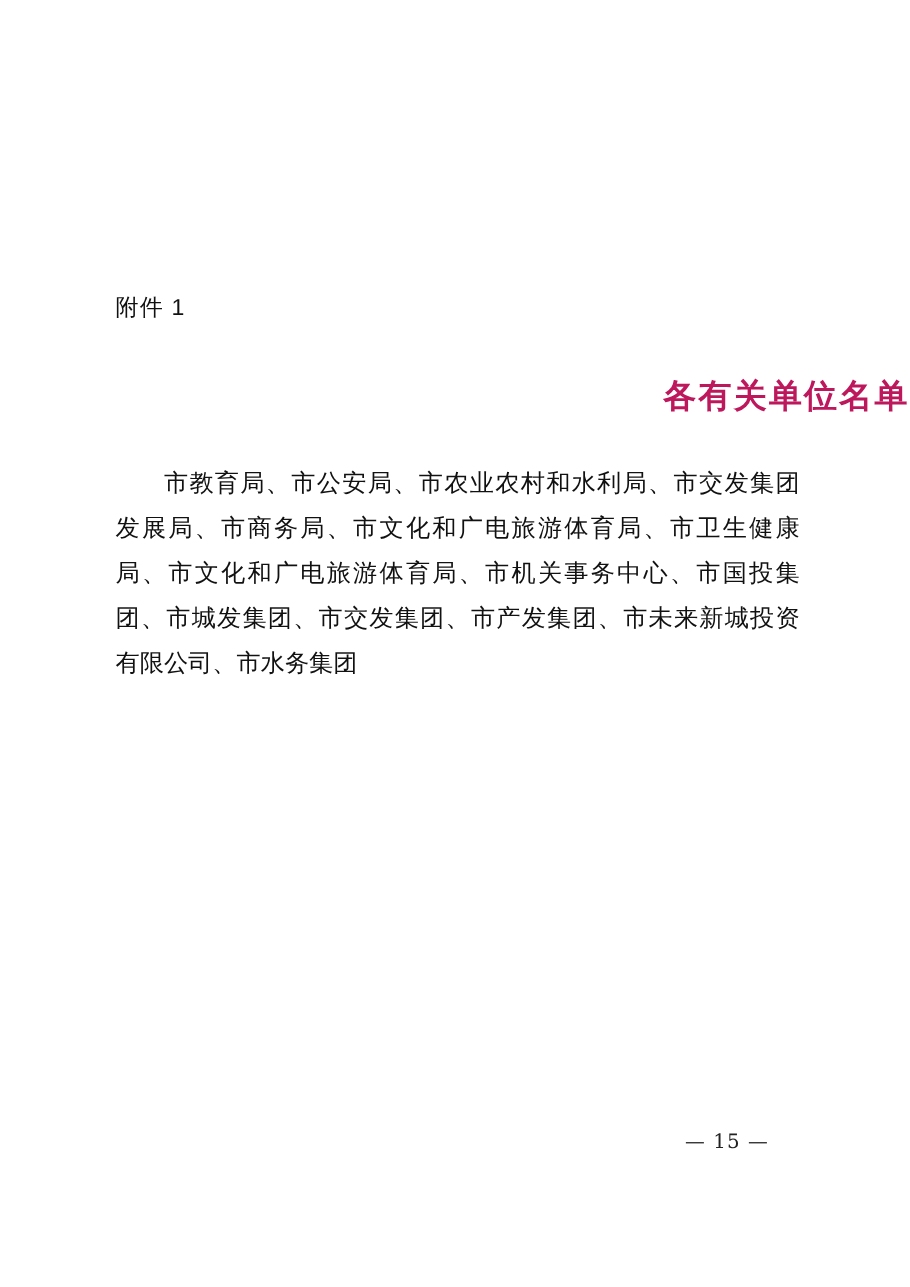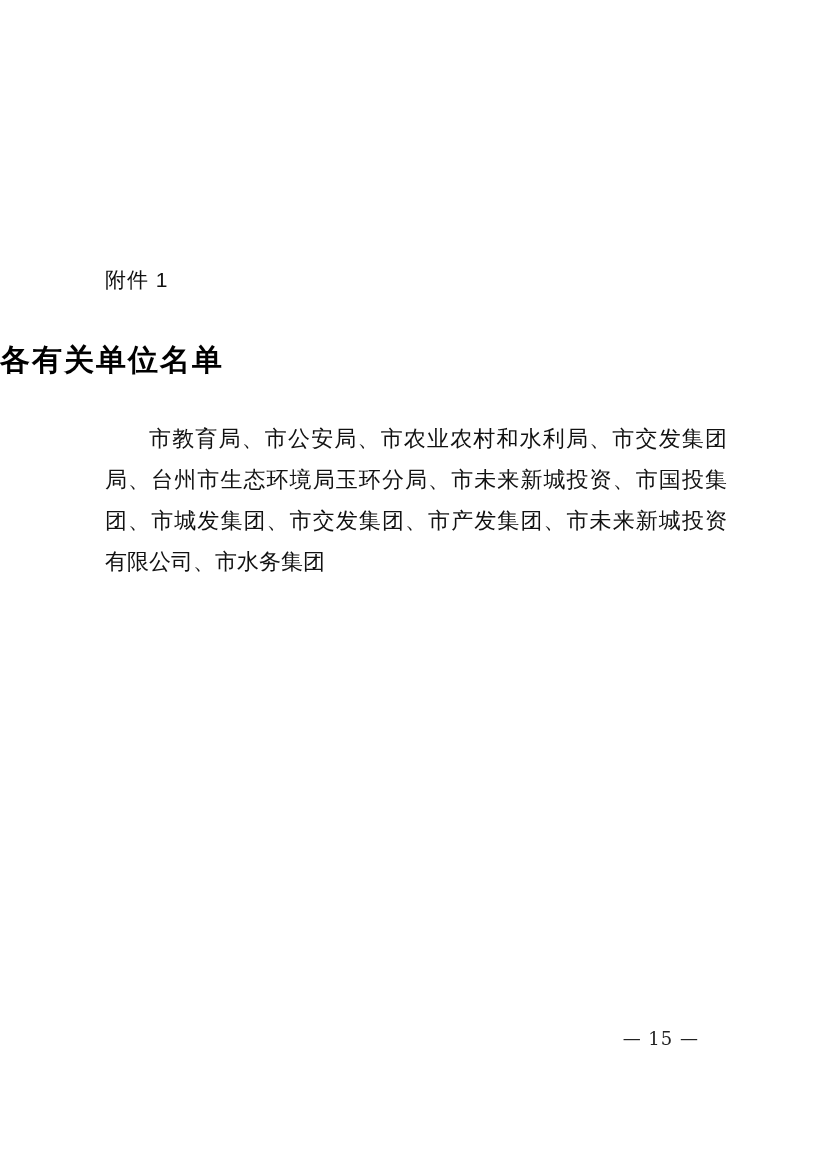--- a/index.html
+++ b/index.html
@@ -23,24 +23,24 @@
     font-size: 21px;
     line-height: 28px;
     color: #111111;
     letter-spacing: 1px;
   }
   .doc-title {
     position: absolute;
     left: 0;
     top: 340px;
     width: 100%;
-    text-align: left;
+    text-align: right;
     font-size: 30px;
     font-weight: bold;
-    color: #000000;
+    color: #be185d;
     letter-spacing: 2px;
   }
   .body-block {
     position: absolute;
     left: 105px;
     top: 418px;
     width: 622px;
     font-size: 22px;
     line-height: 41px;
     color: #111111;
@@ -72,20 +72,21 @@
 <body>
 
 <div class="page">
 
   <div class="attachment-label">附件 1</div>
 
   <div class="doc-title">各有关单位名单</div>
 
   <div class="body-block">
     <div class="body-line first">市教育局、市公安局、市农业农村和水利局、市交发集团</div>
-    <div class="body-line">局、台州市生态环境局玉环分局、市未来新城投资、市国投集</div>
+    <div class="body-line">发展局、市商务局、市文化和广电旅游体育局、市卫生健康</div>
+    <div class="body-line">局、市文化和广电旅游体育局、市机关事务中心、市国投集</div>
     <div class="body-line">团、市城发集团、市交发集团、市产发集团、市未来新城投资</div>
     <div class="body-line last">有限公司、市水务集团</div>
   </div>
 
   <div class="page-number">— 15 —</div>
 
 </div>
 
 </body></html>

